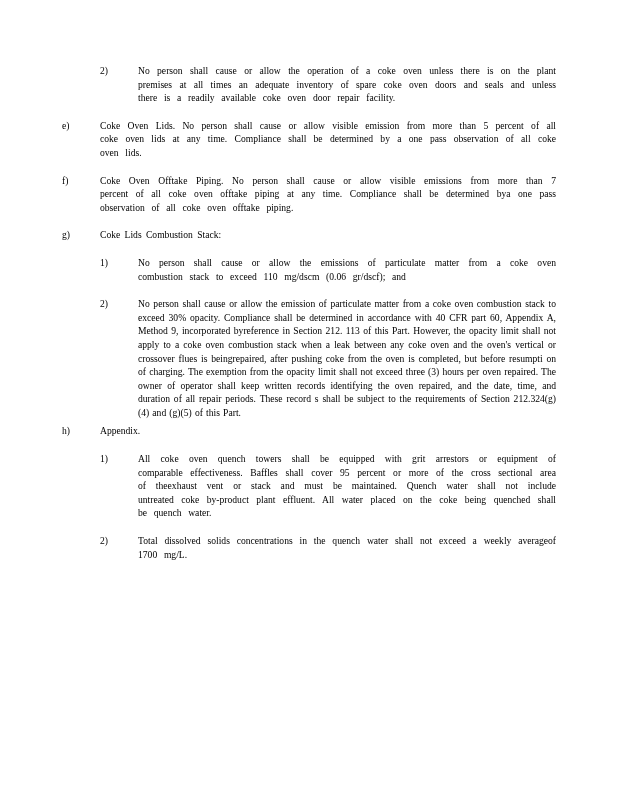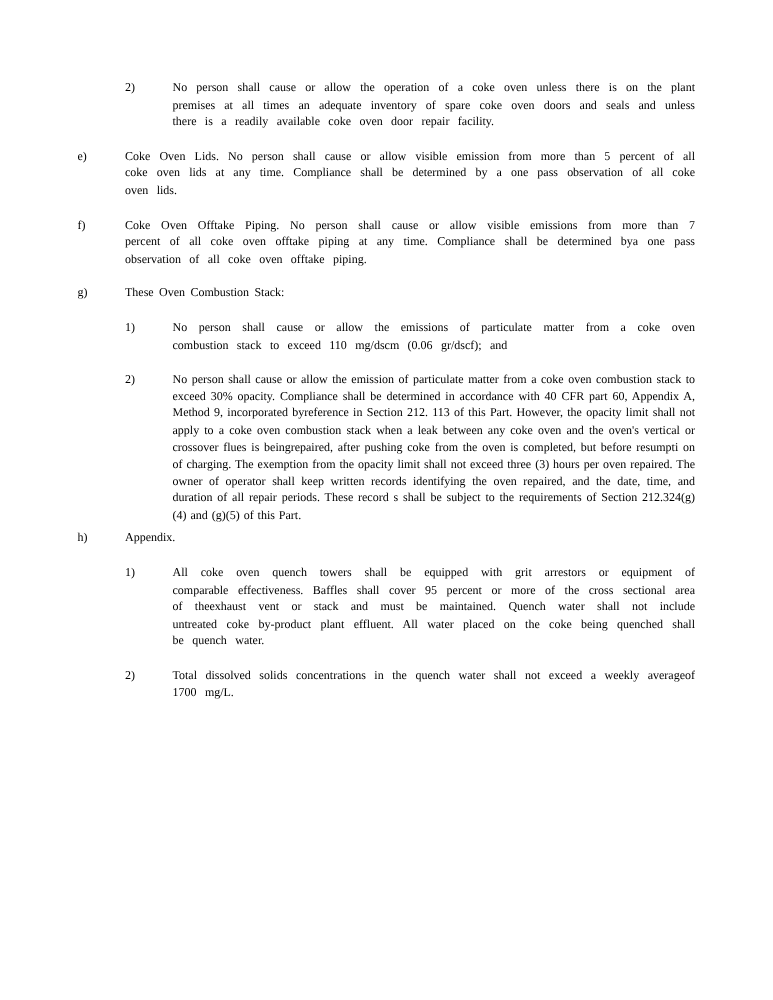--- a/index.html
+++ b/index.html
@@ -72,21 +72,21 @@
 
   <div class="block lvl-letter">
     <div class="marker letter">f)</div>
     <div class="para loose">Coke  Oven  Offtake  Piping.  No person  shall  cause  or allow  visible  emissions   from  more  than  7 percent  of all coke  oven  offtake  piping  at  any time.   Compliance    shall  be determined    bya one pass  observation   of all  coke  oven  offtake   piping.</div>
   </div>
 
   <div class="gap-md"></div>
 
   <div class="block lvl-letter">
     <div class="marker letter">g)</div>
-    <div class="para tight">These  Oven  Combustion    Stack:</div>
+    <div class="para tight">Coke  Lids  Combustion    Stack:</div>
   </div>
 
   <div class="gap-md"></div>
 
   <div class="block lvl-num">
     <div class="marker num">1)</div>
     <div class="para loose">No person  shall  cause  or allow  the  emissions  of particulate   matter  from  a coke  oven  combustion   stack  to exceed   110 mg/dscm    (0.06  gr/dscf);   and</div>
   </div>
 
   <div class="gap-md"></div>

